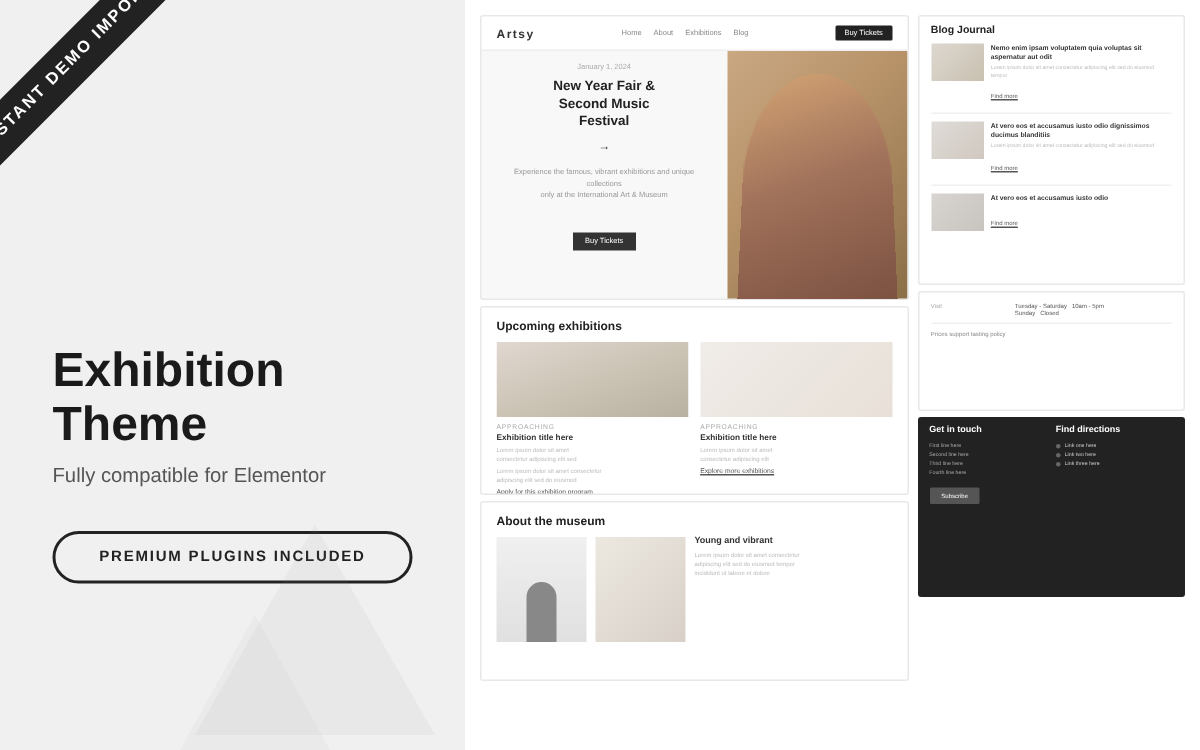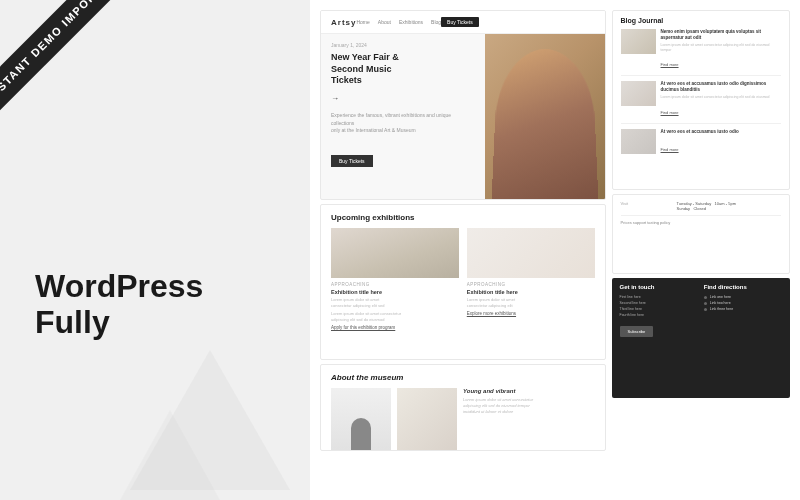--- a/index.html
+++ b/index.html
@@ -123,20 +123,21 @@
       border: 1px solid #e8e8e8;
       border-radius: 2px;
       overflow: hidden;
       position: relative;
       height: 190px;
     }
 
     .hero-nav {
       display: flex;
       align-items: center;
+      justify-content: space-between;
       padding: 6px 10px;
       border-bottom: 1px solid #eee;
       background: #fff;
     }
 
     .hero-nav-logo {
       font-size: 8px;
       font-weight: 600;
       color: #333;
       letter-spacing: 1px;
@@ -161,20 +162,21 @@
     }
 
     .hero-body {
       display: flex;
       height: calc(100% - 22px);
     }
 
     .hero-text {
       padding: 8px 10px;
       flex: 1;
+      text-align: center;
     }
 
     .hero-date {
       font-size: 5px;
       color: #aaa;
       margin-bottom: 4px;
     }
 
     .hero-title {
       font-size: 9px;
@@ -224,21 +226,21 @@
       border-radius: 50% 50% 0 0;
       transform: perspective(100px) rotateX(5deg);
     }
 
     
     .exhibitions-section {
       background: #fff;
       border: 1px solid #e8e8e8;
       border-radius: 2px;
       padding: 8px 10px;
-      height: 156px;
+      height: 126px;
       overflow: hidden;
     }
 
     .section-title-sm {
       font-size: 8px;
       font-weight: 700;
       color: #222;
       margin-bottom: 6px;
     }
 
@@ -293,23 +295,22 @@
       display: block;
       margin-top: 3px;
     }
 
     
     .about-section {
       background: #fff;
       border: 1px solid #e8e8e8;
       border-radius: 2px;
       padding: 8px 10px;
-      height: 87px;
-      overflow: hidden;
-      font-style: italic;
+      height: 120px;
+      overflow: hidden;
     }
 
     .about-grid {
       display: flex;
       gap: 6px;
       margin-top: 5px;
     }
 
     .about-img {
       width: 60px;
@@ -536,24 +537,26 @@
 
   <div class="corner-banner">
     <div class="corner-banner-inner">INSTANT DEMO IMPORT</div>
   </div>
 
   <div class="triangle-1"></div>
   <div class="triangle-2"></div>
 
   <div class="main-title">
     <br>
-    <span>WordPress Fully</span>
+    <span>Exhibition Theme</span>
   </div>
 
-
+  <div class="subtitle">Fully compatible for Elementor</div>
+
+  <button class="badge-btn">PREMIUM PLUGINS INCLUDED</button>
 </div>
 
 <div class="right-panel">
   <div class="preview-container">
 
     <div class="preview-col-left">
 
       <div class="hero-section">
         <div class="hero-nav">
           <span class="hero-nav-logo">Artsy</span>
@@ -564,21 +567,21 @@
             <span class="hero-nav-link">Blog</span>
           </div>
           <span class="hero-nav-btn">Buy Tickets</span>
         </div>
         <div class="hero-body">
           <div class="hero-text">
             <div class="hero-date">January 1, 2024</div>
             <div class="hero-title">
               <span>New Year Fair &amp;</span><br>
               <span>Second Music</span><br>
-              <span>Tickets</span>
+              <span>Festival</span>
             </div>
             <div class="hero-arrow">→</div>
             <div class="hero-desc">Experience the famous, vibrant exhibitions and unique collections<br>only at the International Art &amp; Museum</div>
             <div class="hero-cta-btn">Buy Tickets</div>
           </div>
           <div class="hero-image">
             <div class="hero-image-shape"></div>
           </div>
         </div>
       </div>

